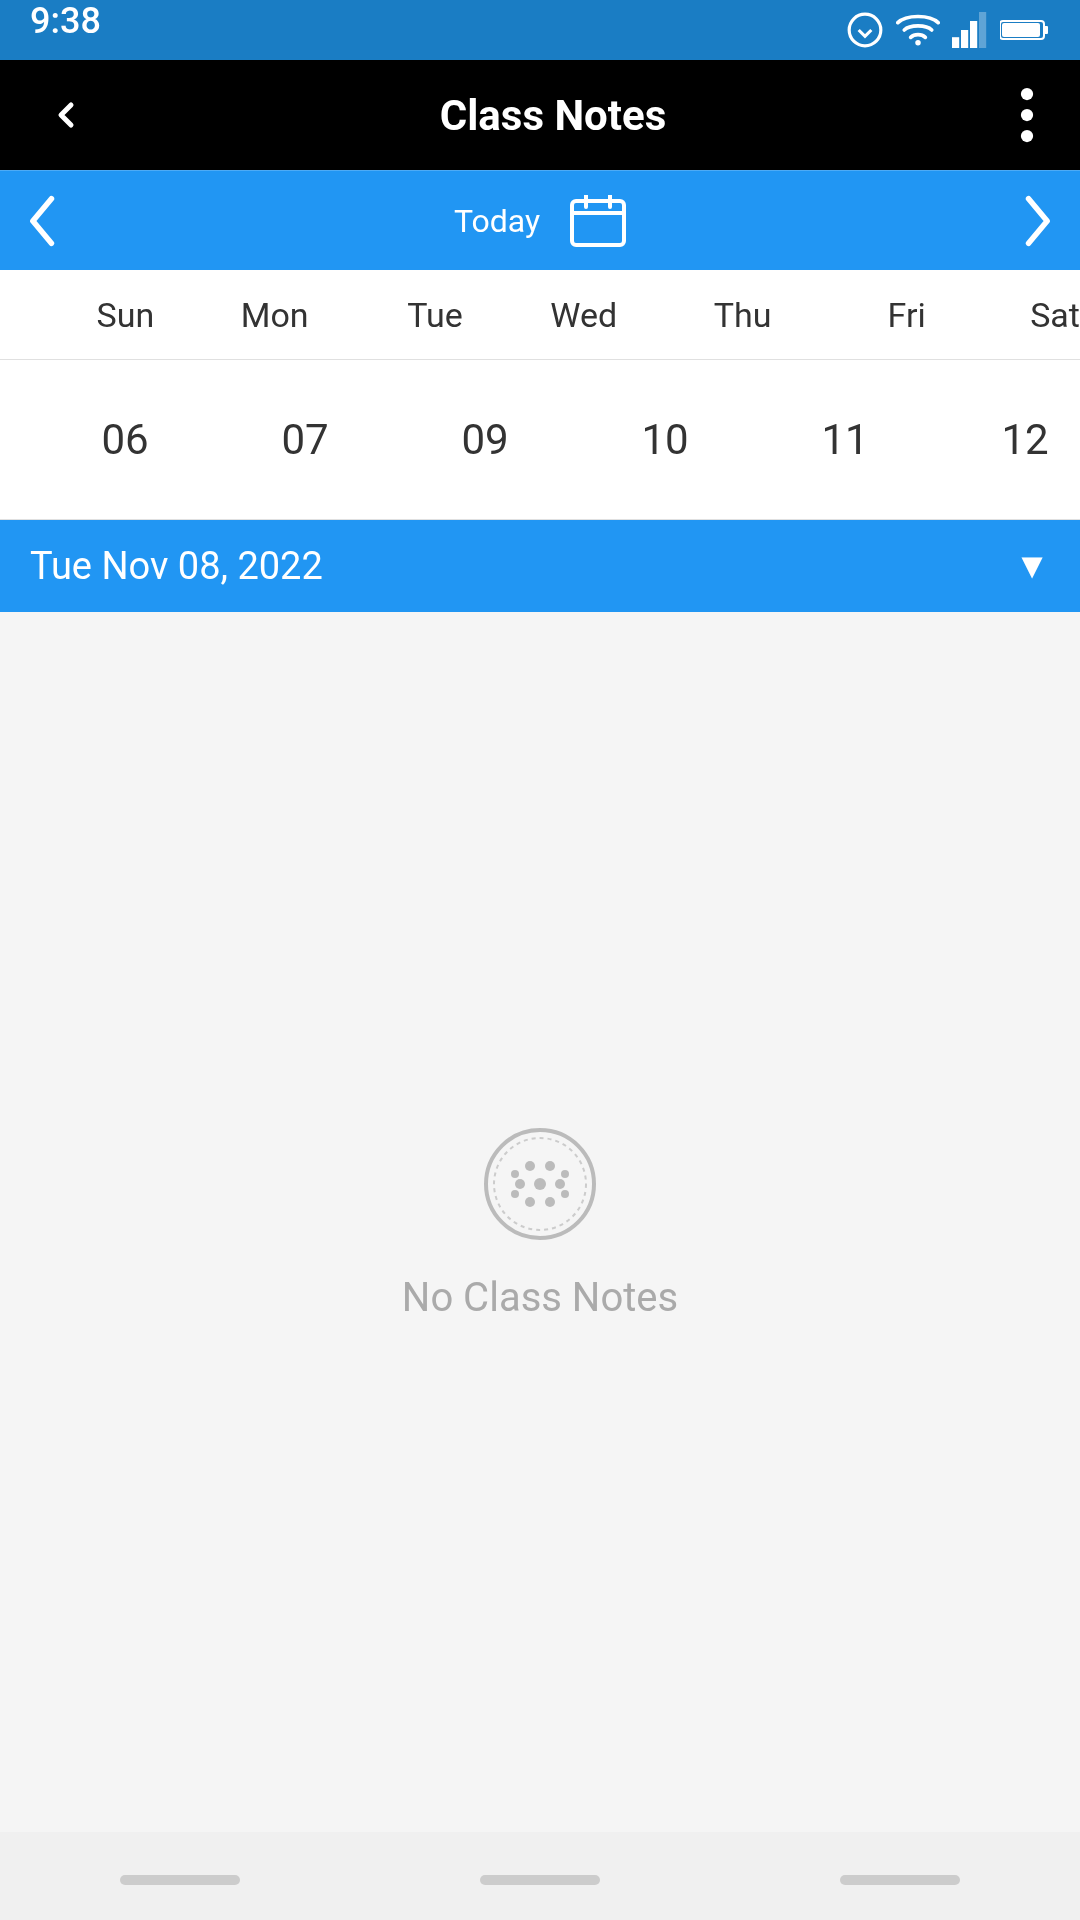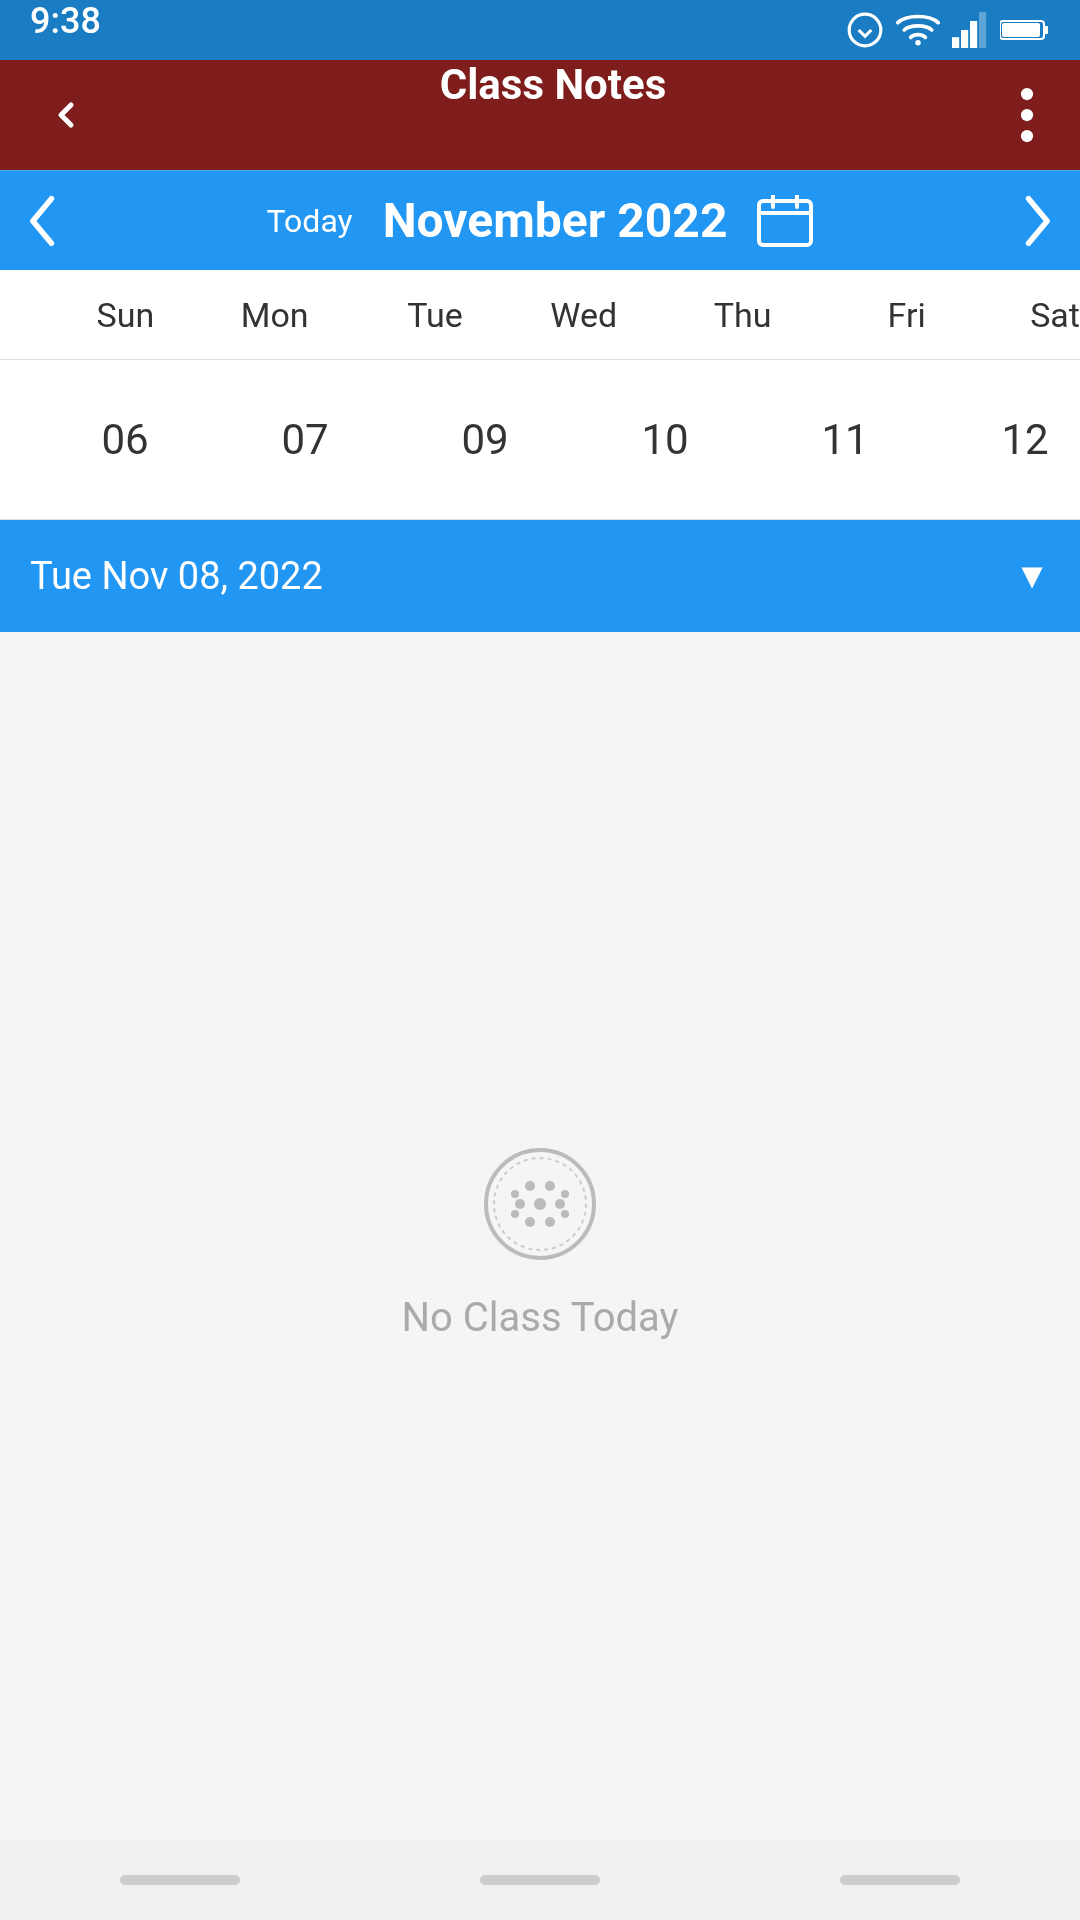--- a/index.html
+++ b/index.html
@@ -40,22 +40,23 @@
     }
 
     .status-icons svg {
       fill: white;
     }
 
     
     .app-bar {
       width: 100%;
       height: 110px;
-      background: #7f1d1d;
-      display: flex;
+      background: #000000;
+      display: flex;
+      align-items: center;
       padding: 0 36px;
       justify-content: space-between;
     }
 
     .app-bar-title {
       color: white;
       font-size: 42px;
       font-weight: bold;
     }
 
@@ -151,21 +152,21 @@
 
     .day-number.selected {
       background: #2196f3;
       color: white;
       border-radius: 50%;
     }
 
     
     .date-banner {
       width: 100%;
-      height: 112px;
+      height: 92px;
       background: #2196f3;
       display: flex;
       align-items: center;
       justify-content: space-between;
       padding: 0 30px;
     }
 
     .date-banner-text {
       color: white;
       font-size: 38px;
@@ -280,21 +281,20 @@
 </div>
 
 <div class="calendar-header">
   <button class="icon-btn">
     <svg width="36" height="52" viewBox="0 0 18 28">
       <path d="M13 2L3 14l10 12" stroke="white" stroke-width="3" fill="none" stroke-linecap="round" stroke-linejoin="round"></path>
     </svg>
   </button>
   <div class="calendar-header-center">
     <span class="today-btn">Today</span>
-    <span class="month-title">November 2022</span>
     <button class="calendar-icon-btn">
       <svg width="56" height="52" viewBox="0 0 28 26">
         <rect x="1" y="3" width="26" height="22" rx="2" ry="2" stroke="white" stroke-width="2" fill="none"></rect>
         <line x1="1" y1="9" x2="27" y2="9" stroke="white" stroke-width="2"></line>
         <line x1="8" y1="0" x2="8" y2="6" stroke="white" stroke-width="2" stroke-linecap="round"></line>
         <line x1="20" y1="0" x2="20" y2="6" stroke="white" stroke-width="2" stroke-linecap="round"></line>
       </svg>
     </button>
   </div>
   <button class="icon-btn">
@@ -349,20 +349,20 @@
     <circle cx="80" cy="60" r="5" fill="#bbb"></circle>
     <circle cx="50" cy="42" r="5" fill="#bbb"></circle>
     <circle cx="70" cy="42" r="5" fill="#bbb"></circle>
     <circle cx="50" cy="78" r="5" fill="#bbb"></circle>
     <circle cx="70" cy="78" r="5" fill="#bbb"></circle>
     <circle cx="35" cy="50" r="4" fill="#bbb"></circle>
     <circle cx="85" cy="50" r="4" fill="#bbb"></circle>
     <circle cx="35" cy="70" r="4" fill="#bbb"></circle>
     <circle cx="85" cy="70" r="4" fill="#bbb"></circle>
   </svg>
-  <span class="empty-text">No Class Today</span>
+  <span class="empty-text">No Class Notes</span>
 </div>
 
 <div class="bottom-nav">
   <div class="nav-pill"></div>
   <div class="nav-pill"></div>
   <div class="nav-pill"></div>
 </div>
 
 </body></html>

